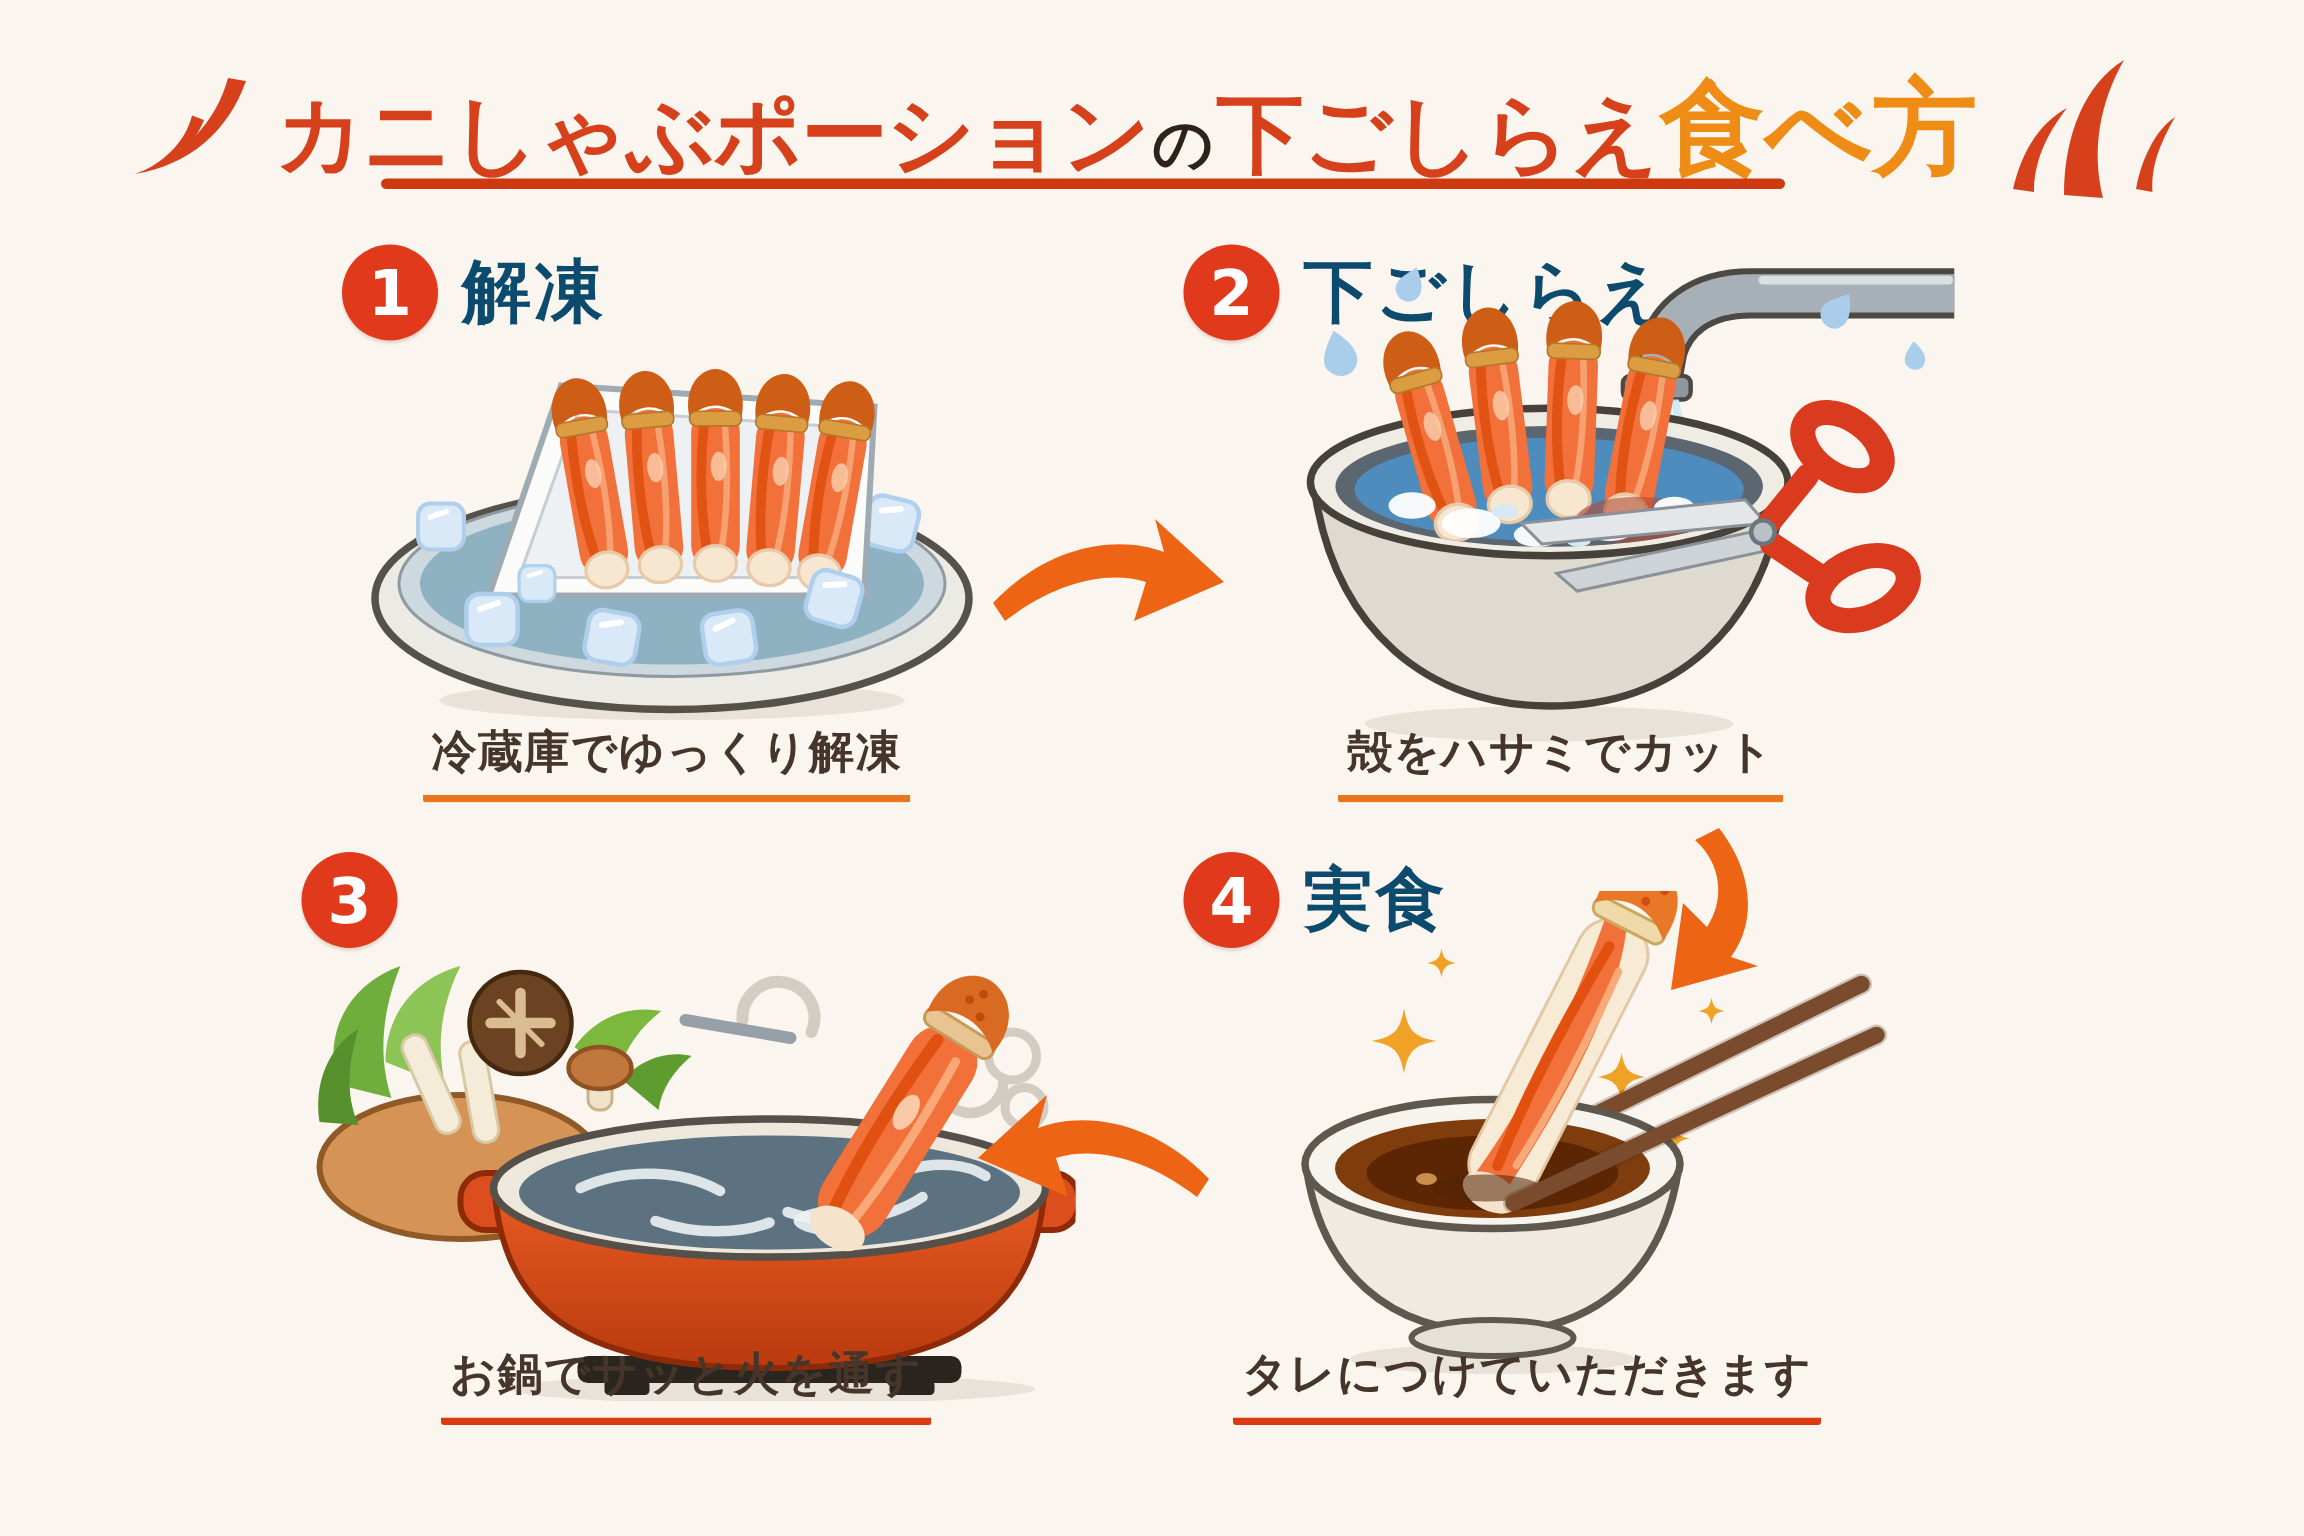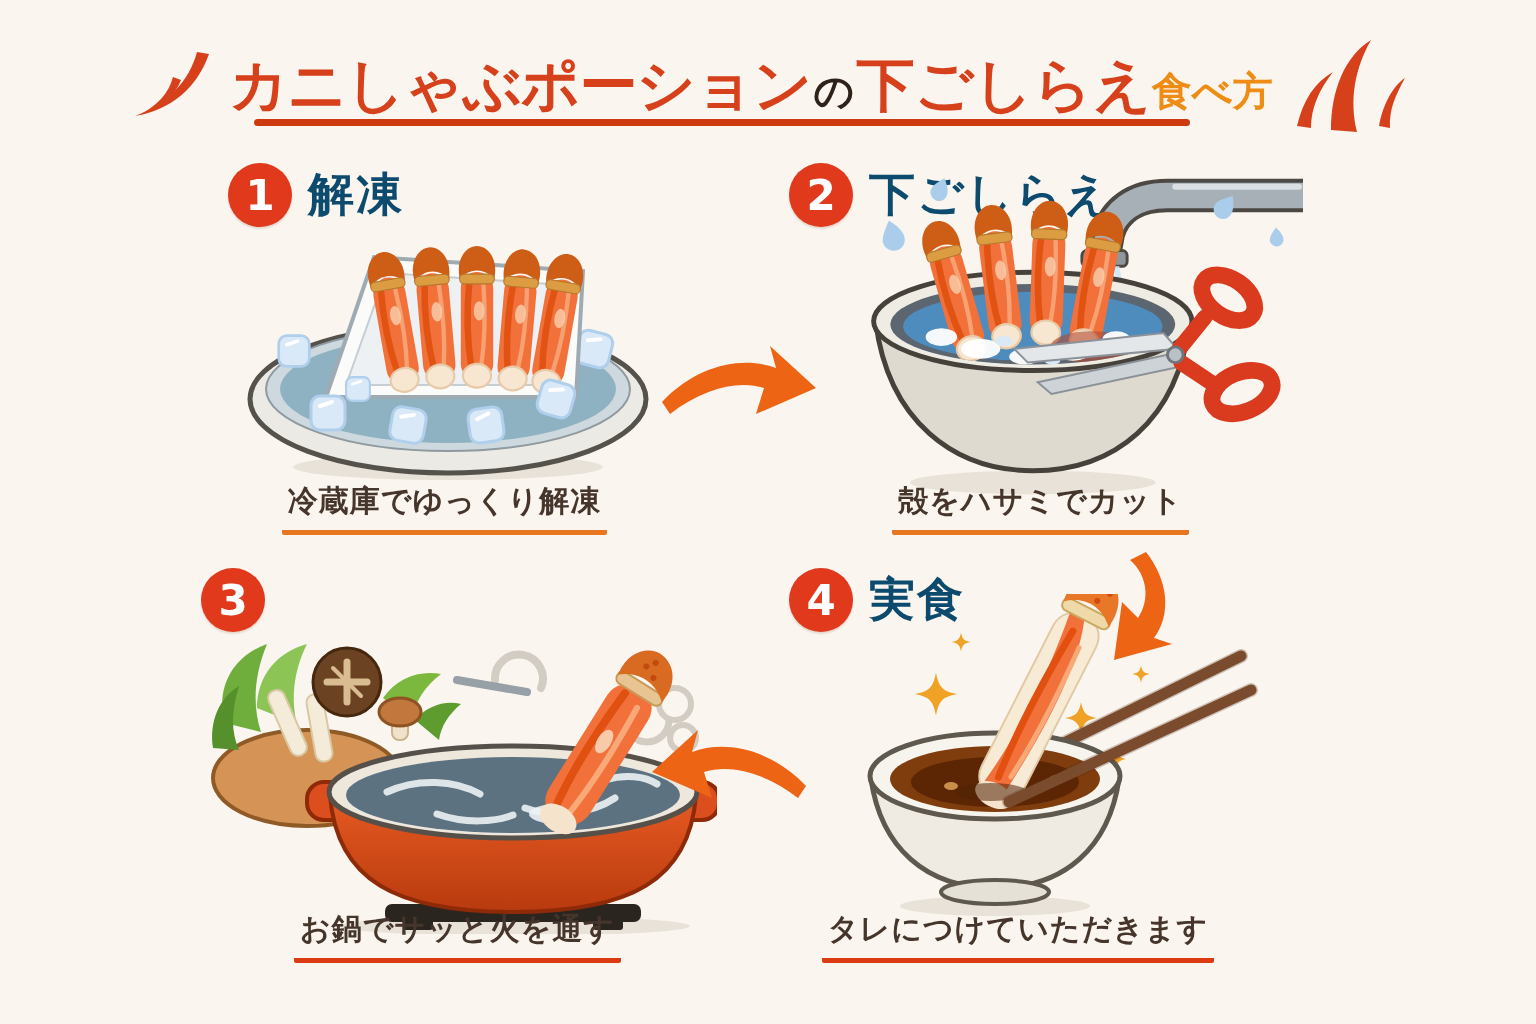--- a/index.html
+++ b/index.html
@@ -10,21 +10,21 @@
   }
   
   .title-row{
     position:absolute; top:38px; left:0; width:100%;
     display:flex; justify-content:center; align-items:center; gap:14px;
   }
   .title-text{display:flex; align-items:baseline; white-space:nowrap; font-weight:800;}
   .t-red   {font-size:58px; color:#D6411C; letter-spacing:-1px;}
   .t-dark  {font-size:40px; color:#2F221A; margin:0 2px;}
   .t-red2  {font-size:58px; color:#D6411C;}
-  .t-orange{font-size:40px; color:#EE8C15;}
+  .t-orange{font-size:70px; color:#EE8C15;}
   .title-underline{
     position:absolute; top:119px; left:254px; width:936px; height:7px;
     border-radius:4px;
   }
   
   .step{position:absolute;}
   .step-1{left:222px; top:163px;  width:445px; height:398px;}
   .step-2{left:783px; top:163px;  width:515px; height:398px;}
   .step-3{left:195px; top:568px;  width:525px; height:402px;}
   .step-4{left:783px; top:568px;  width:470px; height:402px;}
@@ -35,21 +35,21 @@
     display:flex; align-items:center; justify-content:center;
     box-shadow:0 2px 2px rgba(120,40,10,.15);
   }
   .heading{font-size:46px; font-weight:800; color:#0c4a6e; letter-spacing:2px;}
   .illus{position:absolute;}
   .illus-1{left:14px;  top:66px;  width:424px; height:252px;}
   .illus-2{left:68px;  top:8px;   width:452px; height:338px;}
   .illus-3{left:0px;   top:60px;  width:522px; height:306px;}
   .illus-4{left:58px;  top:26px;  width:447px; height:336px;}
   .caption-wrap{position:absolute; left:0; width:100%; text-align:center;}
-  .cap-top{bottom:26px;} .cap-bottom{bottom:7px;}
+  .cap-top{bottom:26px;} .cap-bottom{bottom:20px;}
   .caption{
     display:inline-block; font-size:30px; font-weight:700; color:#45352B;
     letter-spacing:1px; padding:0 6px 8px 6px; border-bottom:5px solid #E8761E;
     border-radius:2px;
   }
   
   .arrow{position:absolute;}
   .arrow-1{left:658px;  top:338px; width:160px; height:90px;}
   .arrow-2{left:1088px; top:548px; width:92px;  height:115px;}
   .arrow-3{left:650px;  top:722px; width:160px; height:90px;}

